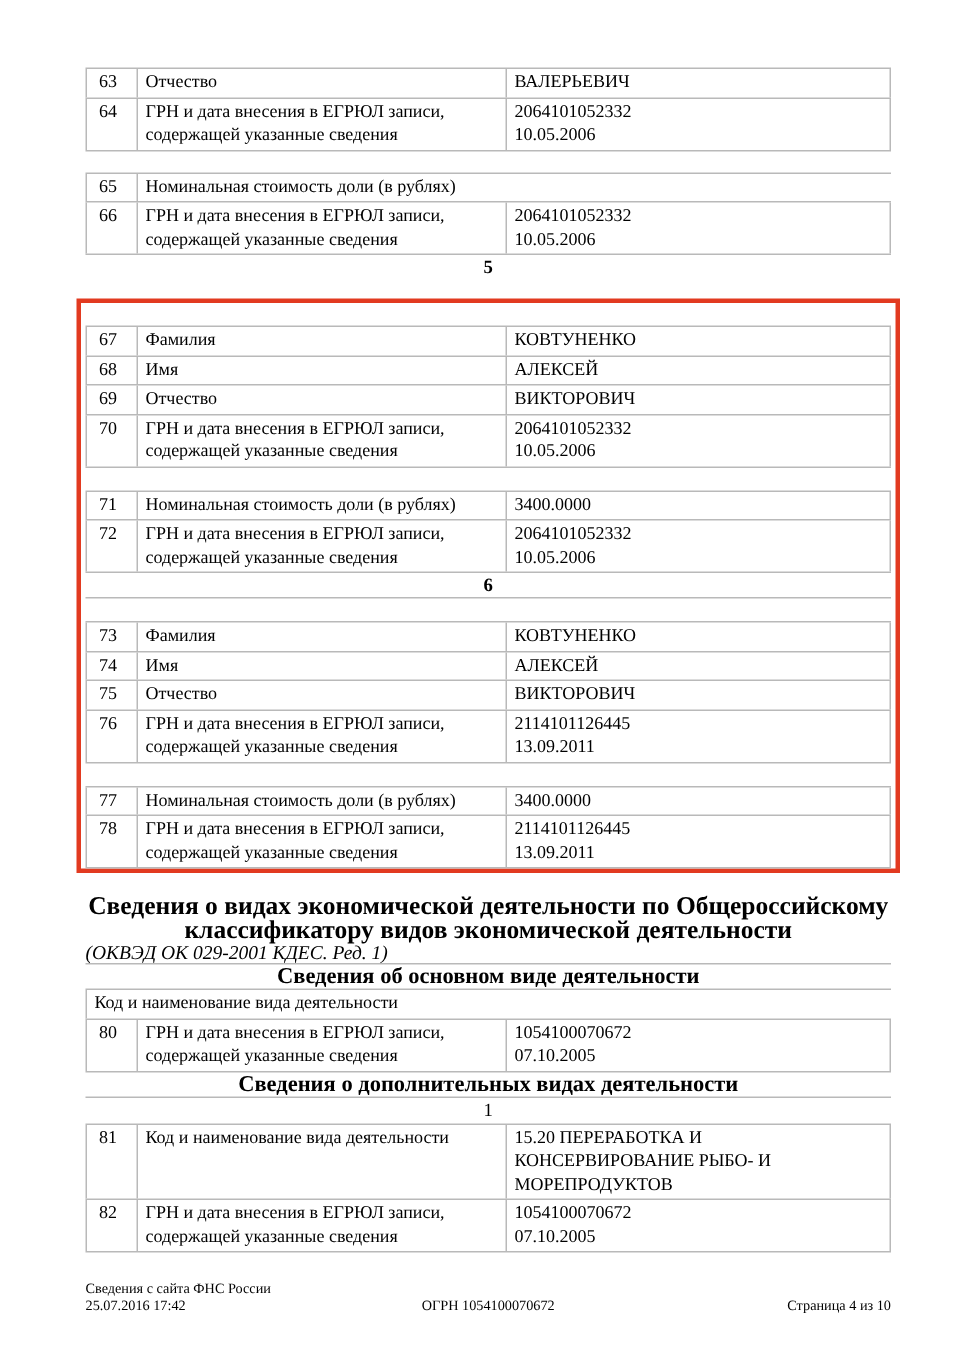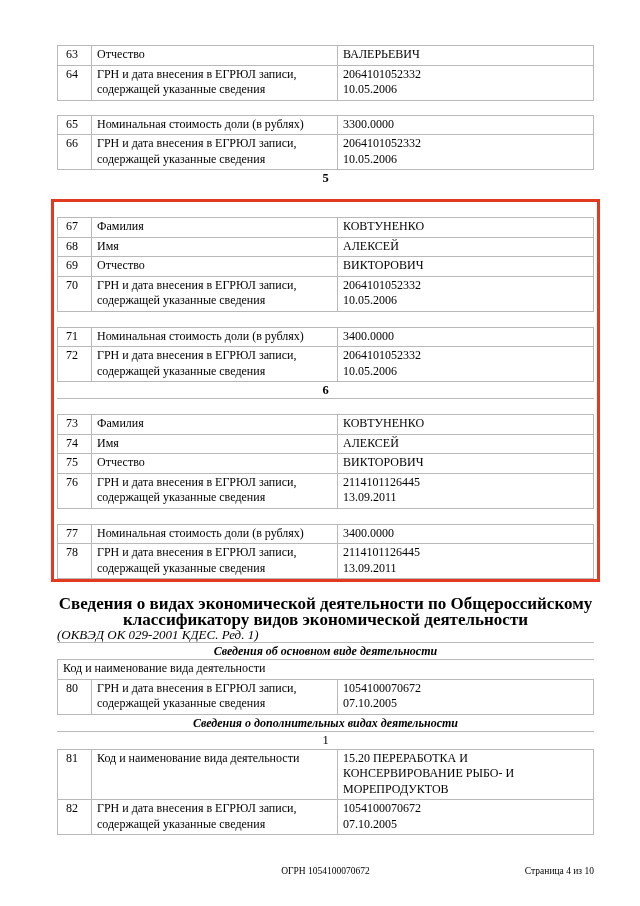--- a/index.html
+++ b/index.html
@@ -52,22 +52,21 @@
   }
   .sec-sub {
     text-align: left;
     font-style: italic;
     font-size: 13px;
     line-height: 15px;
   }
   .sec-head {
     text-align: center;
     font-weight: bold;
-    font-style: italic;
-    font-size: 12px;
+    font-size: 15px;
     line-height: 16px;
     height: 17px;
   }
   .sec-head.topline { border-top: 1px solid #b9b9b9; }
   
   .footer {
     position: absolute;
     left: 57px;
     top: 855px;
     width: 537px;
@@ -97,21 +96,20 @@
 10.05.2006</div>
     </div>
   </div>
 
   <div class="spacer"></div>
 
   <div class="tblock">
     <div class="trow">
       <div class="cell c-num">65</div>
       <div class="cell c-label">Номинальная стоимость доли (в рублях)</div>
-      <div class="cell c-value">3300.0000</div>
     </div>
     <div class="trow">
       <div class="cell c-num">66</div>
       <div class="cell c-label">ГРН и дата внесения в ЕГРЮЛ записи, содержащей указанные сведения</div>
       <div class="cell c-value">2064101052332
 10.05.2006</div>
     </div>
   </div>
 
   <div class="numrow">5</div>
@@ -239,15 +237,19 @@
       <div class="cell c-num">82</div>
       <div class="cell c-label">ГРН и дата внесения в ЕГРЮЛ записи, содержащей указанные сведения</div>
       <div class="cell c-value">1054100070672
 07.10.2005</div>
     </div>
   </div>
 
 </div>
 
 <div class="footer">
+  <div class="f-left">
+    <div>Сведения с сайта ФНС России</div>
+    <div>25.07.2016 17:42</div>
+  </div>
   <div class="f-center">ОГРН 1054100070672</div>
   <div class="f-right">Страница 4 из 10</div>
 </div>
 
 </body></html>

